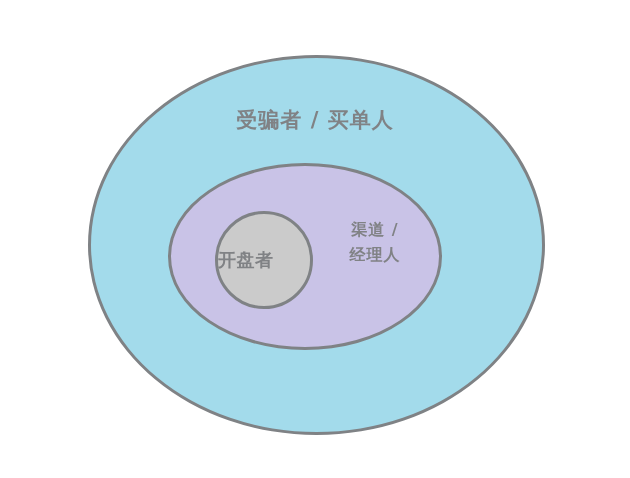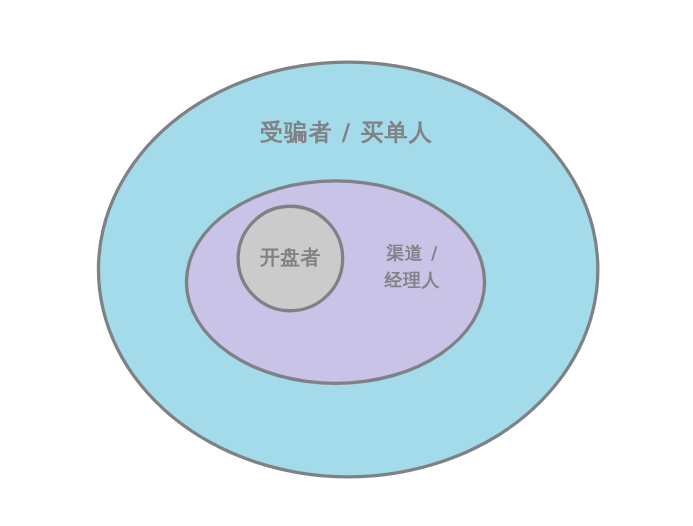--- a/index.html
+++ b/index.html
@@ -37,28 +37,28 @@
     left: 168px;
     top: 163px;
     width: 274px;
     height: 187px;
     background: #c9c3e7;
     border: 3px solid #7f8285;
   }
   
   #inner-circle {
     left: 215px;
-    top: 186px;
+    top: 211px;
     width: 98px;
     height: 98px;
     background: #cbcbcb;
     border: 3px solid #7f8285;
     display: flex;
     align-items: center;
-    justify-content: center;
+    justify-content: flex-start;
   }
   .label {
     position: absolute;
     color: #808285;
     font-weight: bold;
     letter-spacing: 1px;
     white-space: pre-line;
     text-align: center;
     line-height: 1.55;
     user-select: none;

